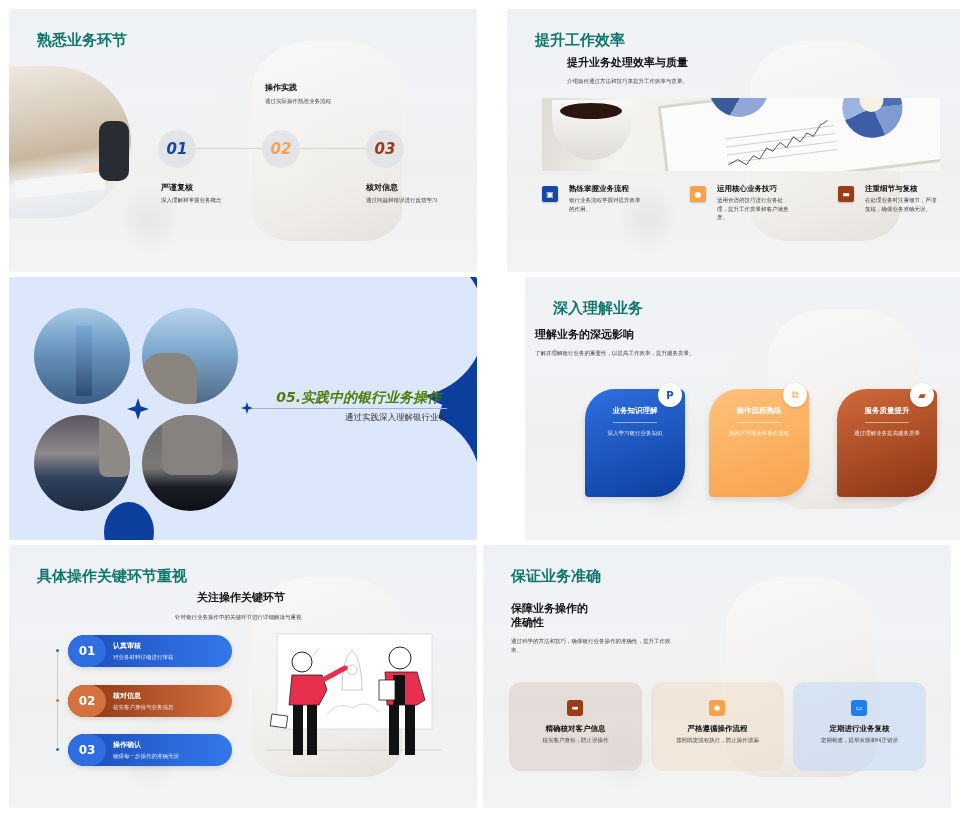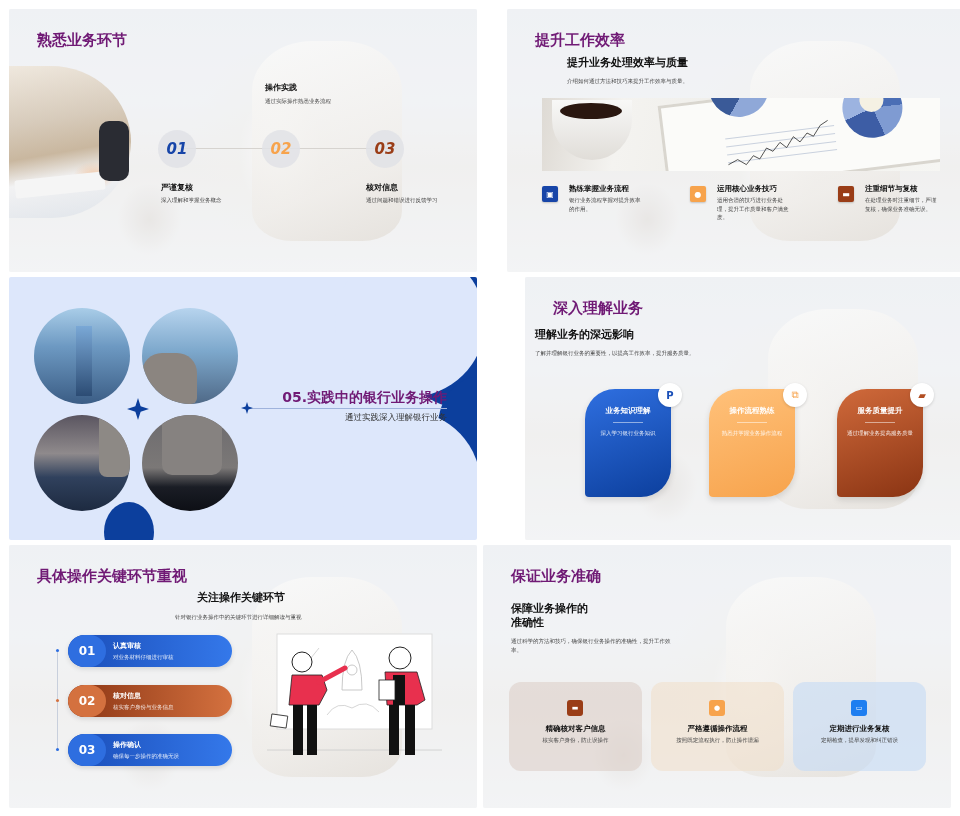--- a/index.html
+++ b/index.html
@@ -26,21 +26,21 @@
     content: ""; position: absolute; inset: 0;
     background: rgba(246,247,249,0.55);
   }
   .bag {
     position: absolute; left: 52%; top: 12%; width: 150px; height: 200px;
     border-radius: 60px 60px 40px 40px / 50px 50px 30px 30px;
     background: linear-gradient(160deg, #fbfbfa 0%, #efece8 70%, #e2ddd6 100%);
     opacity: 0.75;
   }
 
-  .title { position: absolute; left: 28px; top: 22px; font-size: 15px; font-weight: bold; color: #701a75; z-index: 2; }
+  .title { position: absolute; left: 28px; top: 22px; font-size: 15px; font-weight: bold; color: #0f766e; z-index: 2; }
 
   
   .s1 .photo-circle {
     position: absolute; left: 0; top: 57px; width: 122px; height: 152px;
     border-radius: 0 80px 80px 0 / 0 76px 76px 0;
     background:
       radial-gradient(ellipse 30px 20px at 70% 72%, #f0c8a8, rgba(240,200,168,0) 70%),
       linear-gradient(170deg, #efe8de 0%, #d7cbbb 35%, #c9b79f 55%, #f2f2f3 70%, #dfe4ea 100%);
     z-index: 2;
   }
@@ -90,25 +90,25 @@
   .circ1::after { content: ""; position: absolute; left: 42px; top: 18px; width: 16px; height: 70px; background: linear-gradient(180deg, #7aa8d6, #2c4c74); }
   .circ2 { left: 133px; top: 31px; background: linear-gradient(180deg, #b7d4ee 0%, #7da8cc 45%, #4f6987 100%); }
   .circ2::after { content: ""; position: absolute; left: 0; top: 45px; width: 55px; height: 51px; border-radius: 20px 20px 6px 6px; background: #8b8580; }
   .circ3 { left: 25px; top: 138px; background: linear-gradient(180deg, #5a5560 0%, #8f8a8c 40%, #30415d 65%, #1d2a40 100%); }
   .circ3::after { content: ""; position: absolute; left: 65px; top: 0; width: 31px; height: 62px; border-radius: 0 0 8px 8px; background: #8d8985; }
   .circ4 { left: 133px; top: 138px; background: linear-gradient(180deg, #6d6b6e 0%, #7b7877 55%, #1a1d25 75%, #0d0f15 100%); }
   .circ4::after { content: ""; position: absolute; left: 20px; top: 0; width: 60px; height: 60px; border-radius: 0 0 10px 10px; background: #868280; }
   .sparkle { position: absolute; width: 22px; height: 22px; background: #0c3f9d; clip-path: polygon(50% 0, 62% 38%, 100% 50%, 62% 62%, 50% 100%, 38% 62%, 0 50%, 38% 38%); z-index: 4; }
   .sparkle.small { width: 12px; height: 12px; }
   .s3 .hline { position: absolute; left: 238px; top: 131px; width: 200px; height: 1px; background: #9fb3dc; z-index: 3; }
-  .s3 .big-title { position: absolute; right: 30px; top: 112px; font-size: 14px; font-weight: bold; color: #701a75; z-index: 4; }
+  .s3 .big-title { position: absolute; right: 36px; top: 112px; font-size: 14px; font-weight: bold; color: #4d7c0f; z-index: 4; font-style: italic; }
   .s3 .big-sub { position: absolute; right: 30px; top: 135px; font-size: 8.5px; color: #333; z-index: 4; }
 
   
-  .card4 { position: absolute; top: 112px; width: 86px; height: 108px; border-radius: 30px 6px 30px 4px; z-index: 3; box-shadow: 0 3px 6px rgba(0,0,0,0.12); }
+  .card4 { position: absolute; top: 112px; width: 100px; height: 108px; border-radius: 30px 6px 30px 4px; z-index: 3; box-shadow: 0 3px 6px rgba(0,0,0,0.12); }
   .card4 .ct { position: absolute; left: 0; right: 0; top: 17px; text-align: center; font-size: 7.5px; font-weight: bold; color: #fff; }
   .card4 .cl { position: absolute; left: 28px; right: 28px; top: 33px; height: 1px; background: rgba(255,255,255,0.5); }
   .card4 .cd { position: absolute; left: 8px; right: 8px; top: 40px; text-align: center; font-size: 5.5px; color: rgba(255,255,255,0.88); line-height: 8px; }
   .badge4 { position: absolute; width: 24px; height: 24px; border-radius: 50%; background: #fff; display: flex; align-items: center; justify-content: center; z-index: 4; font-size: 10px; box-shadow: 0 1px 3px rgba(0,0,0,0.15); }
 
   
   .pill { position: absolute; left: 59px; width: 164px; height: 32px; border-radius: 16px; z-index: 3; overflow: hidden; box-shadow: 0 2px 5px rgba(0,0,0,0.12); }
   .pill .pnum { position: absolute; left: 0; top: 0; width: 38px; height: 32px; border-radius: 16px; display: flex; align-items: center; justify-content: center; color: #fff; font-size: 12px; font-weight: bold; }
   .pill .pt { position: absolute; left: 45px; top: 6px; font-size: 7px; font-weight: bold; color: #fff; }
   .pill .pd { position: absolute; left: 45px; top: 19px; font-size: 5.5px; color: rgba(255,255,255,0.85); }

